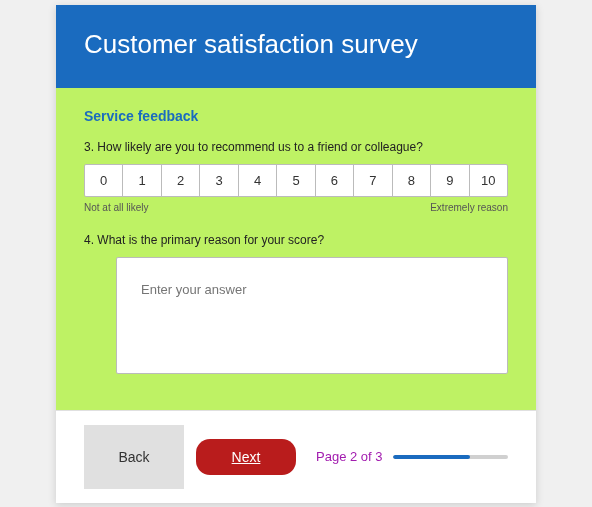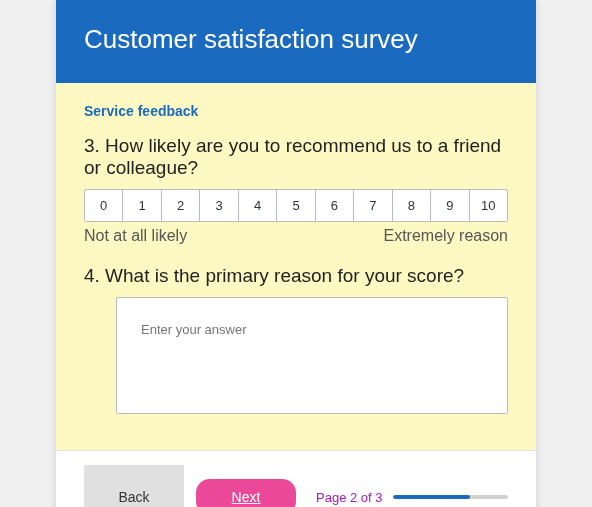--- a/index.html
+++ b/index.html
@@ -21,33 +21,33 @@
       background: #1a6bbf;
       padding: 24px 28px 28px 28px;
     }
     .survey-header-title {
       color: #fff;
       font-size: 26px;
       font-weight: 400;
     }
     .survey-body {
       padding: 20px 28px 16px 28px;
-      background: #fef9c3;
+      background: #bef264;
     }
     .section-title {
       color: #1a6bbf;
       font-size: 14px;
       font-weight: 600;
       margin-bottom: 16px;
     }
     .question {
       margin-bottom: 20px;
     }
     .question-label {
-      font-size: 19px;
+      font-size: 12px;
       color: #222;
       margin-bottom: 10px;
     }
     .rating-scale {
       display: flex;
       border: 1px solid #bbb;
       border-radius: 2px;
       overflow: hidden;
     }
     .rating-cell {
@@ -61,21 +61,21 @@
       background: #fff;
       user-select: none;
     }
     .rating-cell:last-child {
       border-right: none;
     }
     .rating-labels {
       display: flex;
       justify-content: space-between;
       margin-top: 5px;
-      font-size: 16px;
+      font-size: 10px;
       color: #555;
     }
     .text-area-container {
       border: 1px solid #bbb;
       border-radius: 2px;
       padding: 24px;
       background: #fff;
       margin-left: 32px;
     }
     .answer-textarea {
@@ -100,21 +100,21 @@
       background: #e0e0e0;
       color: #333;
       border: none;
       padding: 24px 32px;
       font-size: 14px;
       cursor: pointer;
       border-radius: 0;
       min-width: 100px;
     }
     .btn-next {
-      background: #ec4899;
+      background: #b91c1c;
       color: #fff;
       border: none;
       padding: 10px 32px;
       font-size: 14px;
       cursor: pointer;
       border-radius: 14px;
       min-width: 100px;
       text-decoration: underline;
     }
     .pagination {

